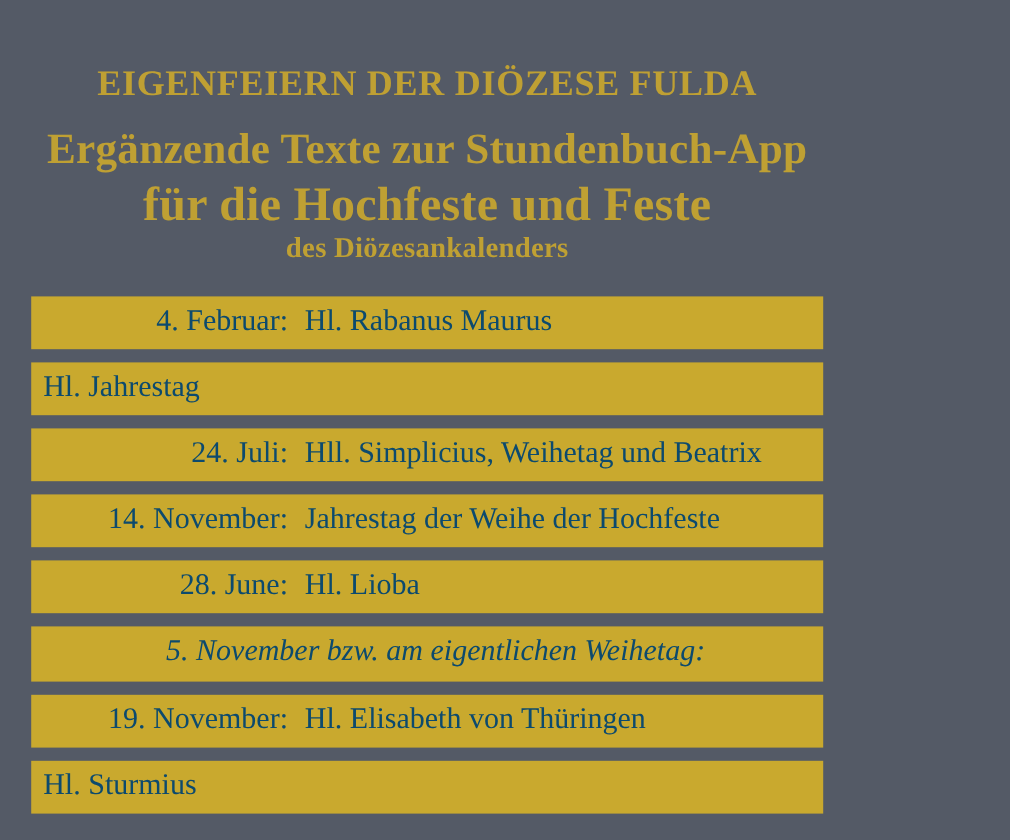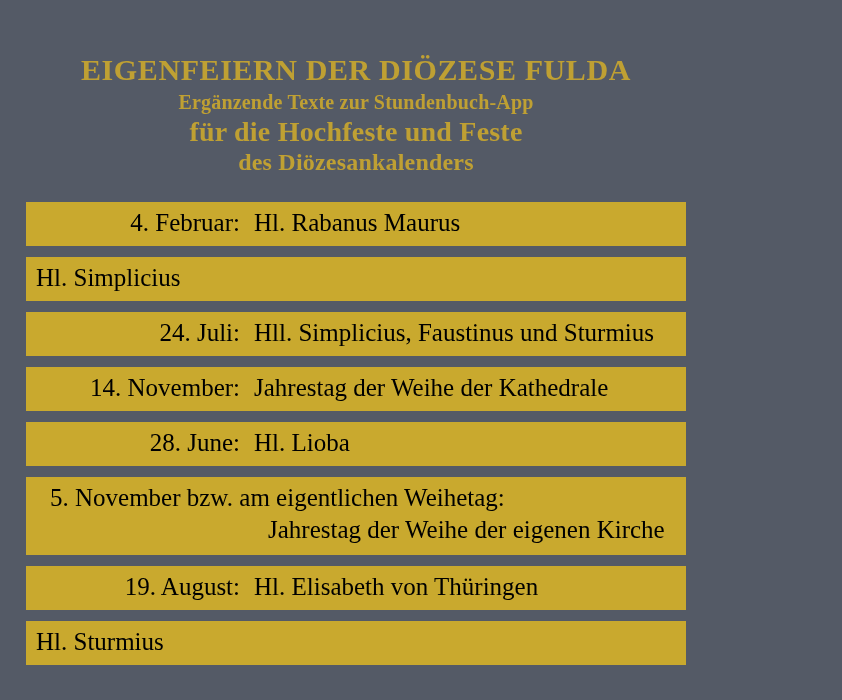--- a/index.html
+++ b/index.html
@@ -27,36 +27,36 @@
     color: #bfa033;
     font-weight: bold;
     line-height: 1.18;
     letter-spacing: 0.2px;
   }
   .header-line.l1 {
     font-size: 30px;
     letter-spacing: 0.6px;
   }
   .header-line.l2 {
-    font-size: 20px;
-    margin-top: 4px;
+    font-size: 36px;
+    margin-top: 16px;
   }
   .header-line.l3 {
-    font-size: 28px;
+    font-size: 40px;
   }
   .header-line.l4 {
     font-size: 24px;
   }
   .entries {
     margin-top: 26px;
     padding: 0 26px;
   }
   .entry {
     background: #c9a92e;
-    color: #000000;
+    color: #0c4a6e;
     display: flex;
     align-items: flex-start;
     box-sizing: border-box;
     padding: 5px 10px 7px 10px;
     margin-bottom: 11px;
     min-height: 38px;
   }
   .entry .date {
     font-size: 25px;
     white-space: nowrap;
@@ -68,24 +68,25 @@
     line-height: 1.28;
   }
   .entry .title {
     font-size: 25px;
     flex: 1 1 auto;
     line-height: 1.28;
     font-family: Liberation Serif, serif;
   }
   .entry.wide .date {
     width: auto;
-    text-align: left;
+    text-align: center;
     padding-left: 14px;
     padding-right: 0;
     flex: 1 1 auto;
+    font-style: italic;
   }
   .entry.wide {
     display: block;
     padding-bottom: 9px;
   }
   .entry.wide .title {
     display: block;
     text-align: left;
     padding-left: 232px;
   }
@@ -103,45 +104,44 @@
   </div>
 
   <div class="entries">
 
     <div class="entry">
       <div class="date">4. Februar:</div>
       <div class="title">Hl. Rabanus Maurus</div>
     </div>
 
     <div class="entry">
-      <div class="title">Hl. Simplicius</div>
+      <div class="title">Hl. Jahrestag</div>
     </div>
 
     <div class="entry">
       <div class="date">24. Juli:</div>
-      <div class="title">Hll. Simplicius, Faustinus und Sturmius</div>
+      <div class="title">Hll. Simplicius, Weihetag und Beatrix</div>
     </div>
 
     <div class="entry">
       <div class="date">14. November:</div>
-      <div class="title">Jahrestag der Weihe der Kathedrale</div>
+      <div class="title">Jahrestag der Weihe der Hochfeste</div>
     </div>
 
     <div class="entry">
       <div class="date">28. June:</div>
       <div class="title">Hl. Lioba</div>
     </div>
 
     <div class="entry wide">
       <div class="date">5. November bzw. am eigentlichen Weihetag:</div>
-      <div class="title">Jahrestag der Weihe der eigenen Kirche</div>
     </div>
 
     <div class="entry">
-      <div class="date">19. August:</div>
+      <div class="date">19. November:</div>
       <div class="title">Hl. Elisabeth von Thüringen</div>
     </div>
 
     <div class="entry">
       <div class="title">Hl. Sturmius</div>
     </div>
 
   </div>
 </div>
 

